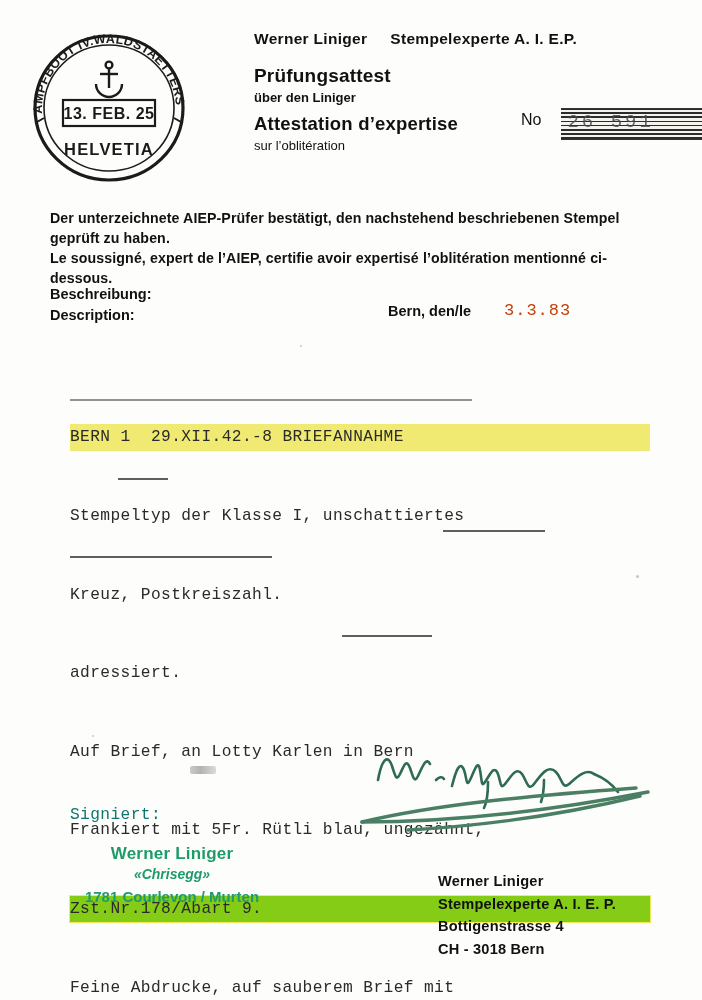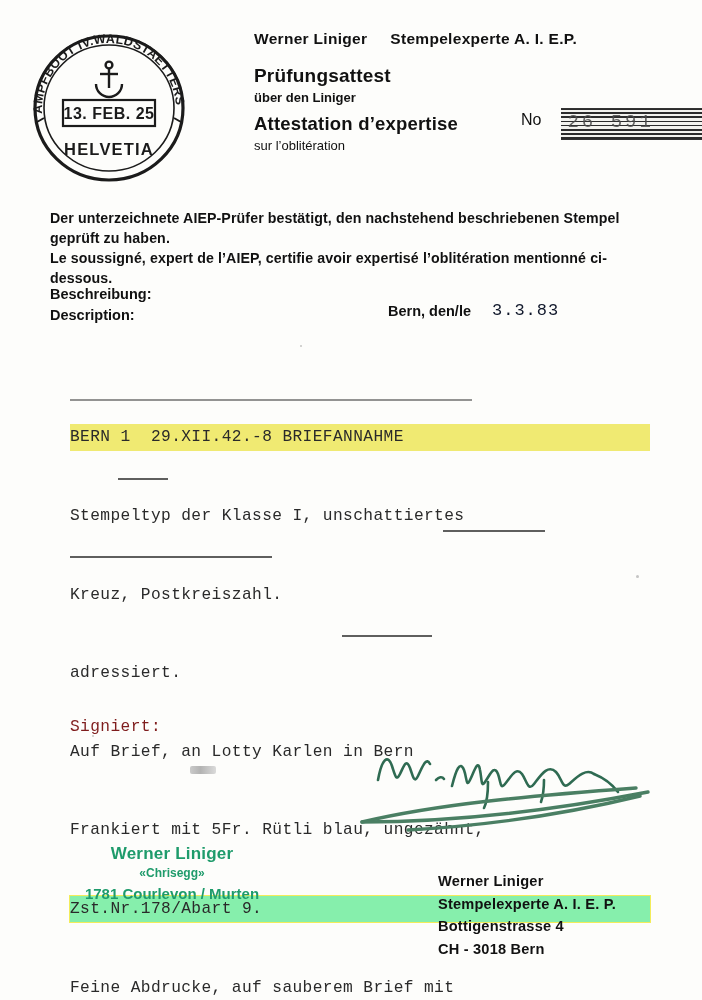--- a/index.html
+++ b/index.html
@@ -133,59 +133,59 @@
   .place-date {
     position: absolute;
     left: 388px;
     top: 303px;
     font-size: 14.5px;
     font-weight: bold;
     white-space: pre;
   }
   .date-val {
     position: absolute;
-    left: 492px;
+    left: 504px;
     top: 301px;
     font-family: "Liberation Mono", monospace;
     font-size: 17px;
-    color: #0f172a;
+    color: #c2410c;
     letter-spacing: 1px;
   }
 
   
   .body-text {
     position: absolute;
     left: 70px;
     top: 372px;
     width: 580px;
     font-family: "Liberation Mono", monospace;
     font-size: 16.2px;
     line-height: 26.2px;
     color: #2a2a2a;
     letter-spacing: 0.4px;
     white-space: pre;
   }
   .body-text .ln { display: block; position: relative; }
   .hl {
-    background: #86efac;
+    background: #84cc16;
     box-shadow: 0 0 0 1px #f3ec5a;
   }
   .hl-soft {
     background: #f0ea72;
   }
 
   
   .signiert {
     position: absolute;
     left: 70px;
-    top: 718px;
+    top: 806px;
     font-family: "Liberation Mono", monospace;
     font-size: 16.2px;
     letter-spacing: 0.4px;
-    color: #7f1d1d;
+    color: #0f766e;
     white-space: pre;
   }
   .signiert-smudge {
     position: absolute;
     left: 190px;
     top: 766px;
     width: 26px;
     height: 8px;
     background: linear-gradient(90deg, #b9b9b9, #9a9a9a 40%, #cfcfcf);
     opacity: .75;
@@ -207,21 +207,21 @@
     left: 62px;
     top: 842px;
     width: 220px;
     text-align: center;
     color: #1e9b6b;
     font-family: "Liberation Sans", sans-serif;
     line-height: 1.38;
   }
   .gs1 { font-size: 17px; font-weight: bold; letter-spacing: .2px; }
   .gs2 { font-size: 14.5px; font-weight: bold; }
-  .gs3 { font-size: 12px; font-weight: bold; }
+  .gs3 { font-size: 14px; font-weight: bold; font-style: italic; }
   .gs4 { font-size: 15px; font-weight: bold; margin-top: 2px; }
 
   
   .footer-addr {
     position: absolute;
     left: 438px;
     top: 870px;
     font-size: 14.6px;
     font-weight: bold;
     line-height: 1.55;

